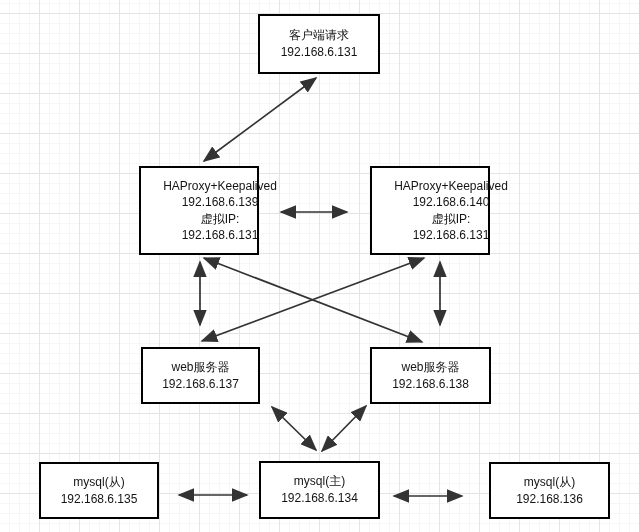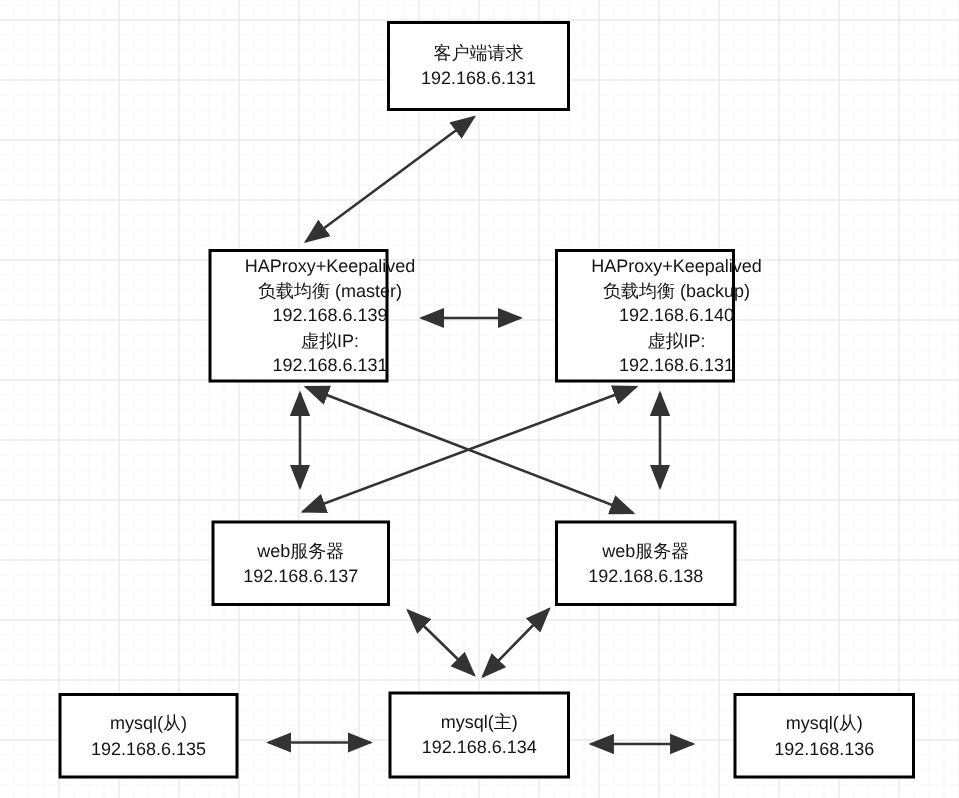--- a/index.html
+++ b/index.html
@@ -59,29 +59,27 @@
     <line class="edge" x1="394" y1="496" x2="462" y2="496" marker-start="url(#ah)" marker-end="url(#ah)" stroke="#333333"></line>
   </svg>
 
   <div class="node" id="n-client">
     <span>客户端请求</span>
     <span>192.168.6.131</span>
   </div>
 
   <div class="node tall" id="n-lb-master">
     <span>HAProxy+Keepalived</span>
-    <span>负载均衡 (master)</span>
     <span>192.168.6.139</span>
     <span>虚拟IP:</span>
     <span>192.168.6.131</span>
   </div>
 
   <div class="node tall" id="n-lb-backup">
     <span>HAProxy+Keepalived</span>
-    <span>负载均衡 (backup)</span>
     <span>192.168.6.140</span>
     <span>虚拟IP:</span>
     <span>192.168.6.131</span>
   </div>
 
   <div class="node" id="n-web1">
     <span>web服务器</span>
     <span>192.168.6.137</span>
   </div>
 

